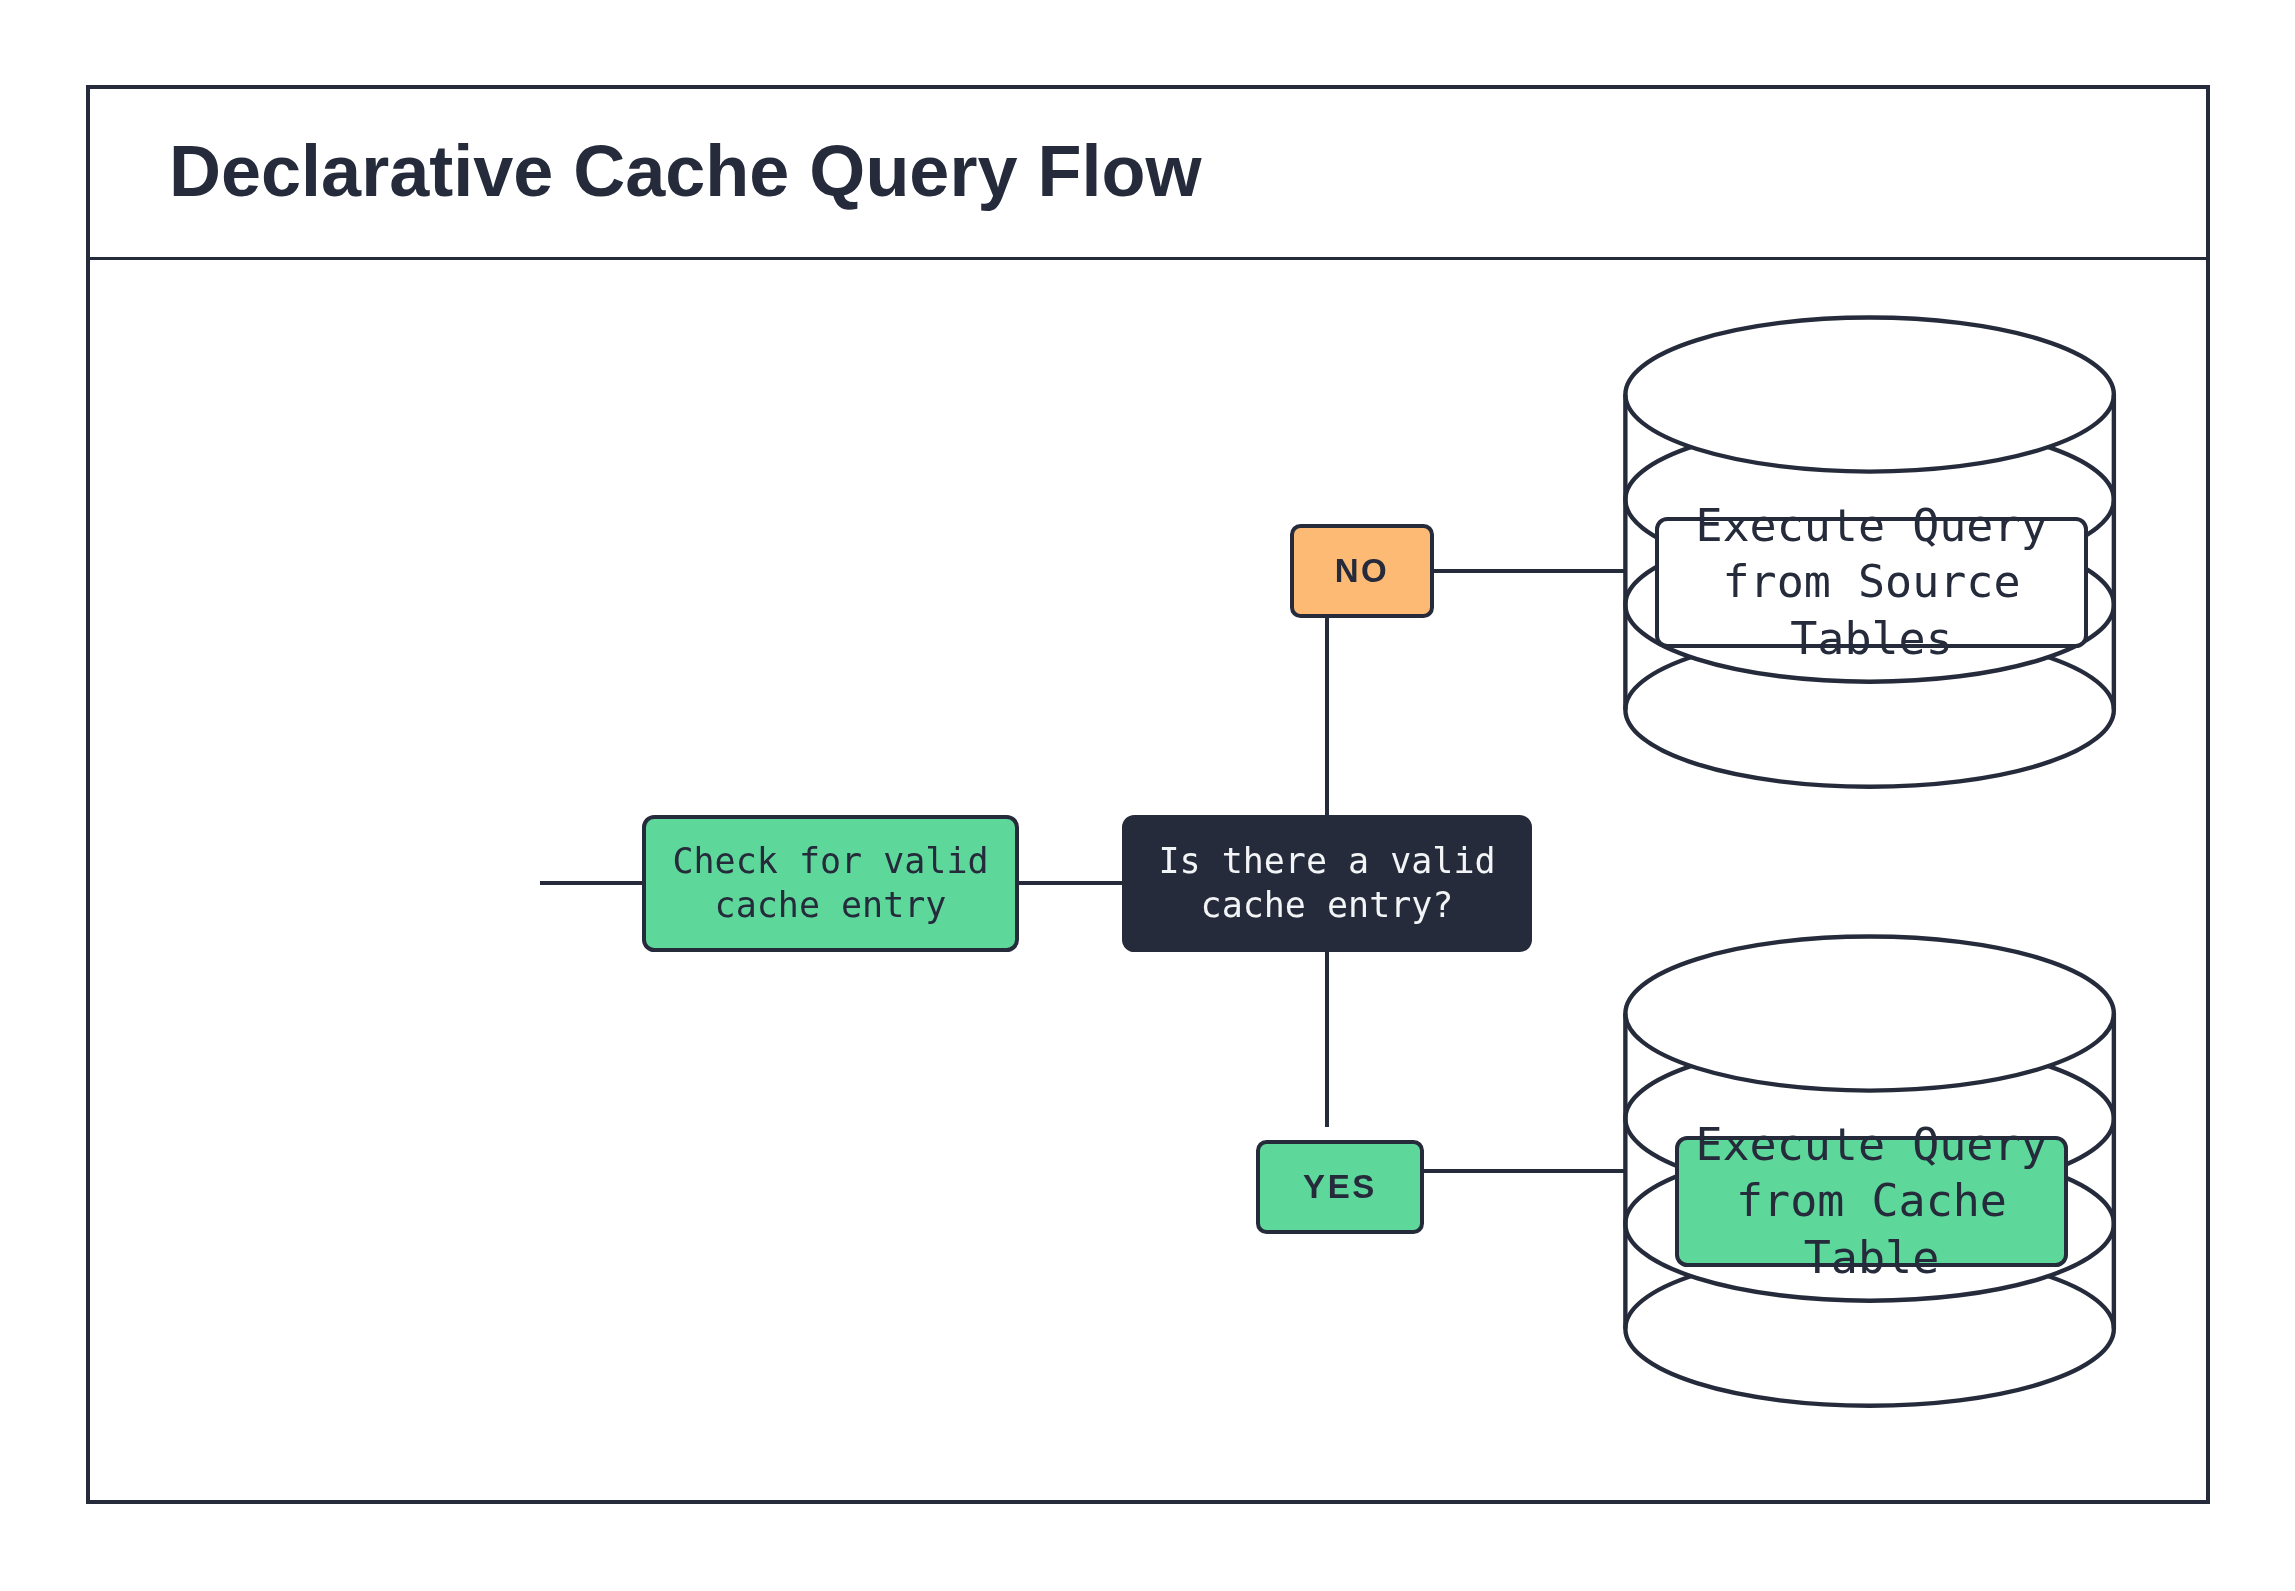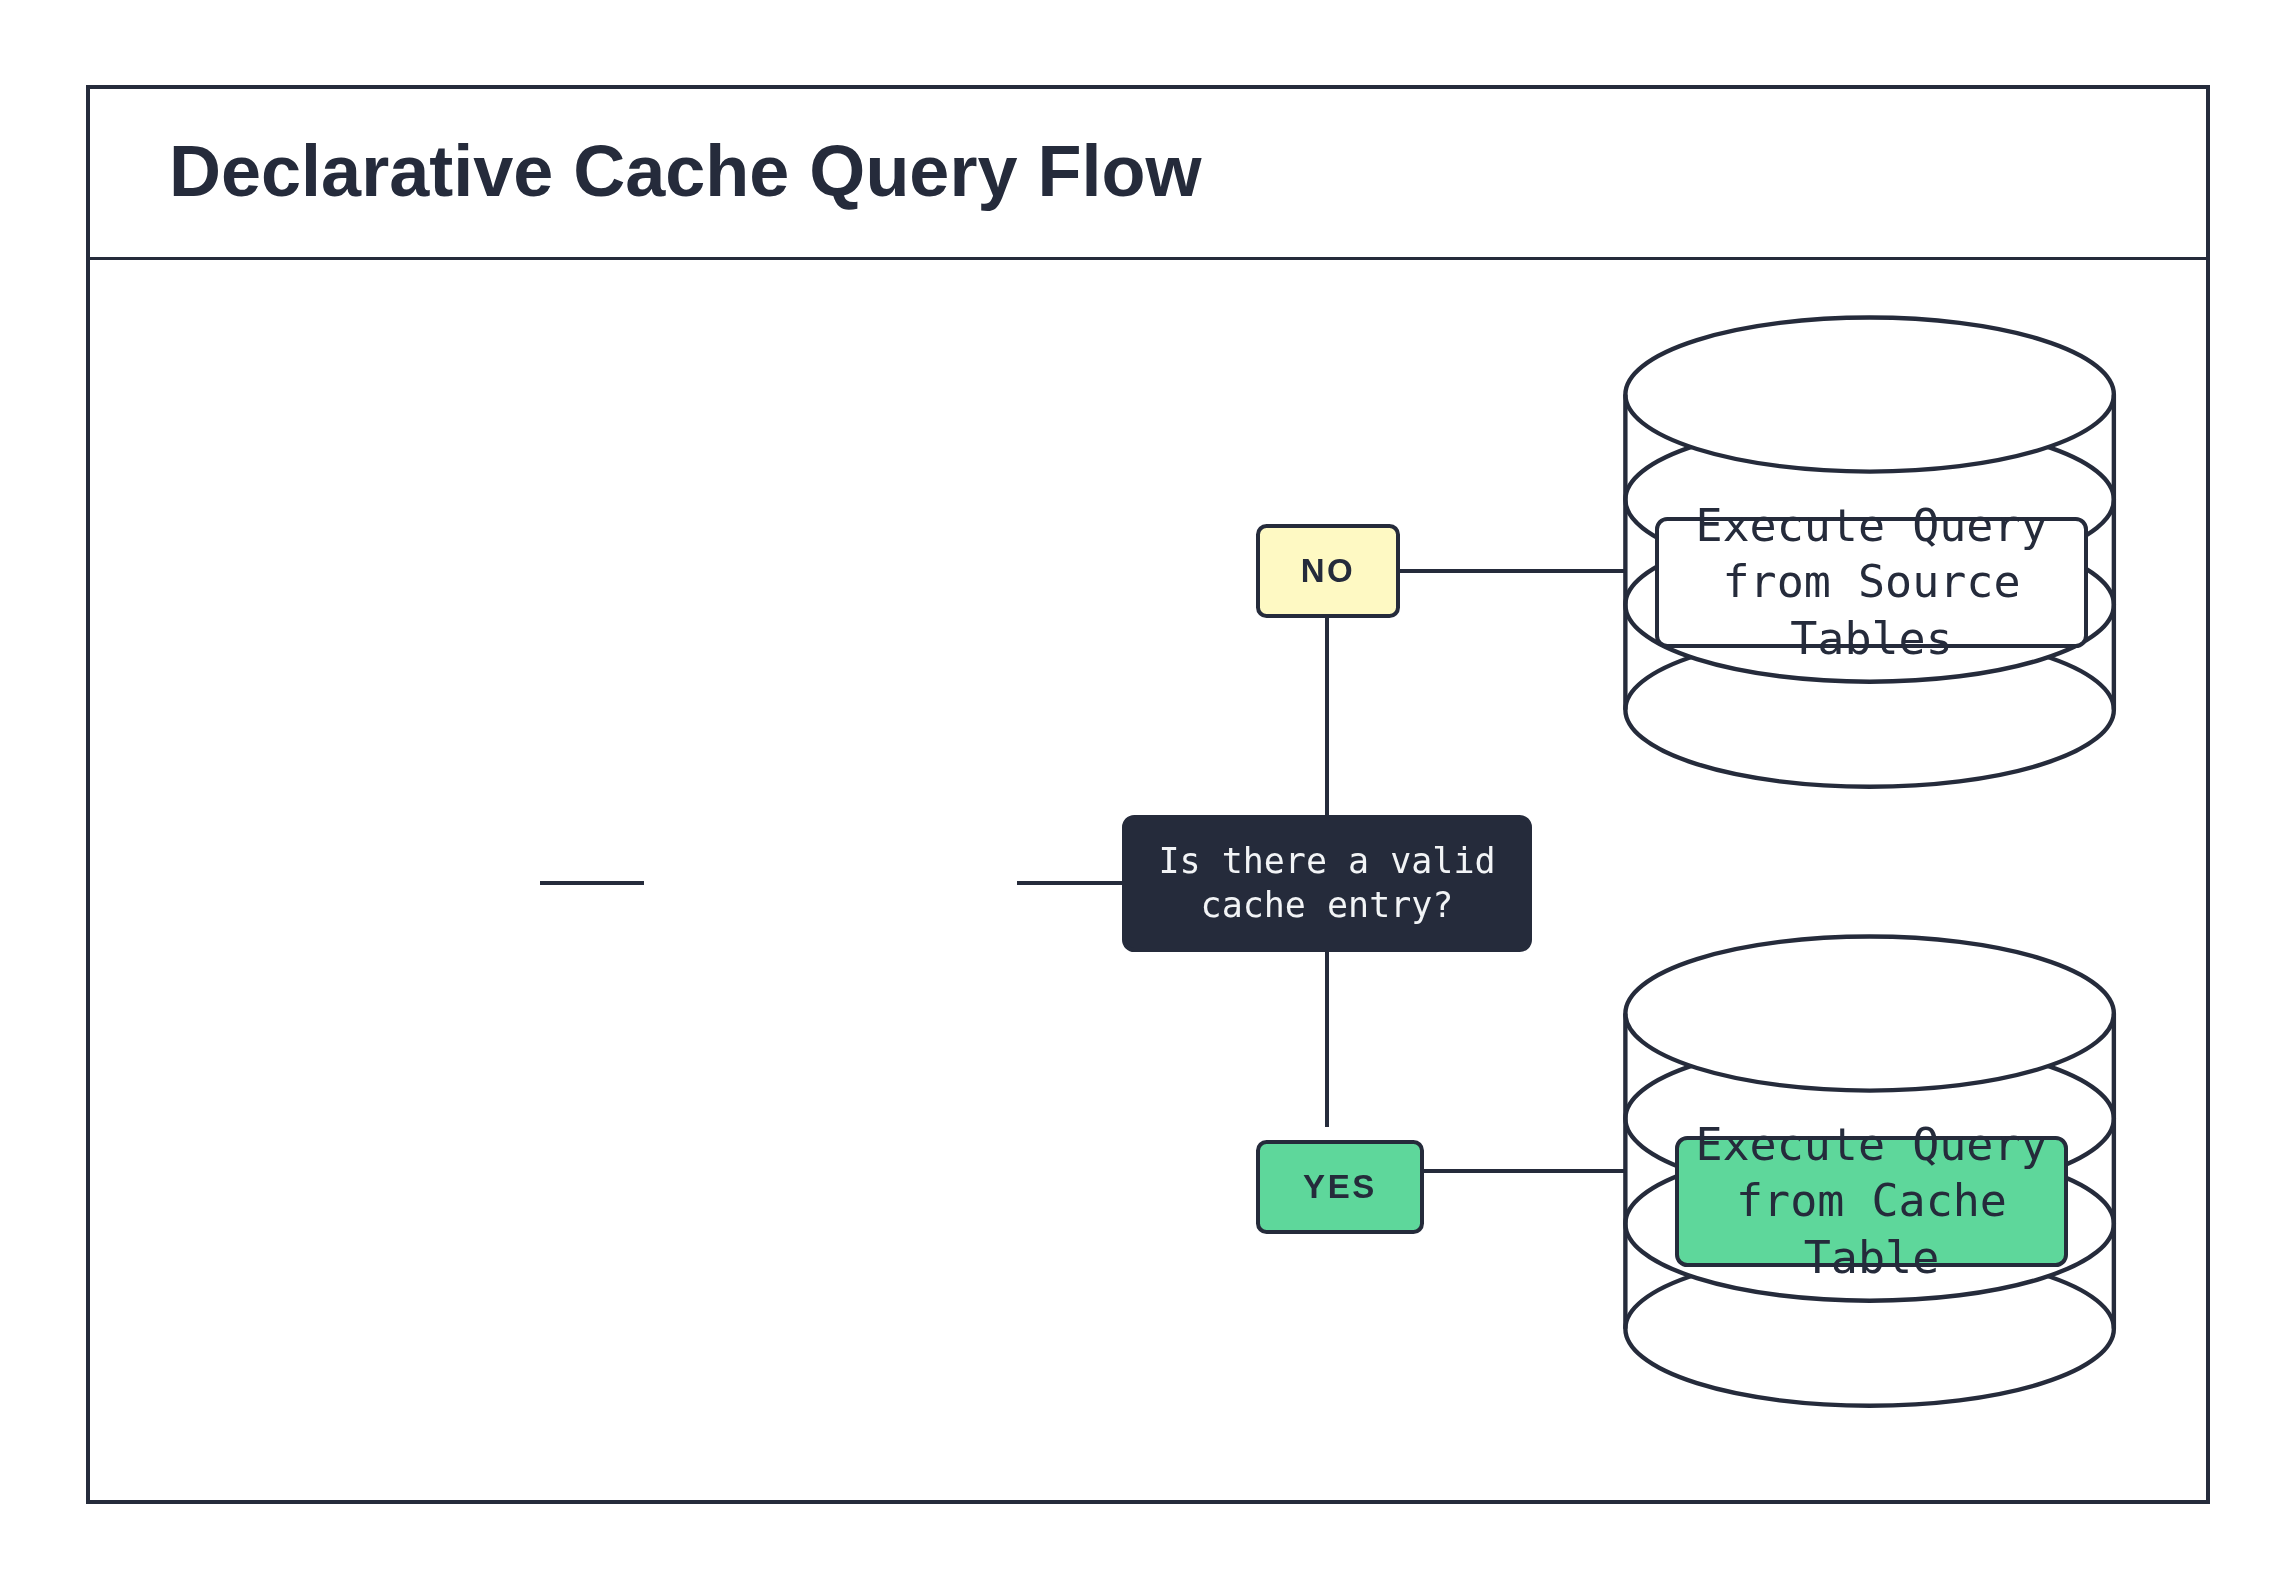--- a/index.html
+++ b/index.html
@@ -39,21 +39,21 @@
   .node.dark{background:var(--dark,#252b3b);color:#f2f4f6;border:4.4px solid var(--dark,#252b3b);}
   .node.green{background:var(--green,#5ed79b);color:var(--dark,#252b3b);border:4.4px solid var(--dark,#252b3b);}
   .tag{
     position:absolute;box-sizing:border-box;
     display:flex;align-items:center;justify-content:center;
     font-family:"Liberation Sans",sans-serif;
     font-size:33px;font-weight:700;letter-spacing:2.6px;
     color:var(--dark,#252b3b);
     border:4.4px solid var(--dark,#252b3b);border-radius:10.5px;
   }
-  .tag.white{background:#fef9c3;}
+  .tag.white{background:#fdba74;margin-left:34px;}
   .tag.green{background:var(--green,#5ed79b);}
   .cylinder{position:absolute;}
   .db-label{
     position:absolute;box-sizing:border-box;
     display:flex;align-items:center;justify-content:center;
     text-align:center;
     font-family:"DejaVu Sans Mono","Liberation Mono",monospace;
     font-size:45px;line-height:1.25;
     border:4.4px solid var(--dark,#252b3b);border-radius:12.3px;
     white-space:pre-line;
@@ -98,20 +98,22 @@
       <ellipse cx="284" cy="213" rx="279" ry="88"></ellipse>
       <ellipse cx="284" cy="93" rx="279" ry="88"></ellipse>
       <line x1="5" y1="93" x2="5" y2="453"></line>
       <line x1="563" y1="93" x2="563" y2="453"></line>
     </g>
   </svg>
   <div class="db-label green" style="left:1675px;top:1136px;width:393px;height:131px;">Execute Query
 from Cache Table</div>
 
 
+  <div class="node green" style="left:642px;top:815px;width:377px;height:137px;">Check for valid
+cache entry</div>
 
   <div class="node dark" style="left:1122px;top:815px;width:410px;height:137px;">Is there a valid
 cache entry?</div>
 
   <div class="tag white" style="left:1256px;top:524px;width:144px;height:94px;">NO</div>
 
   <div class="tag green" style="left:1256px;top:1140px;width:168px;height:94px;">YES</div>
 
 </div>
 

